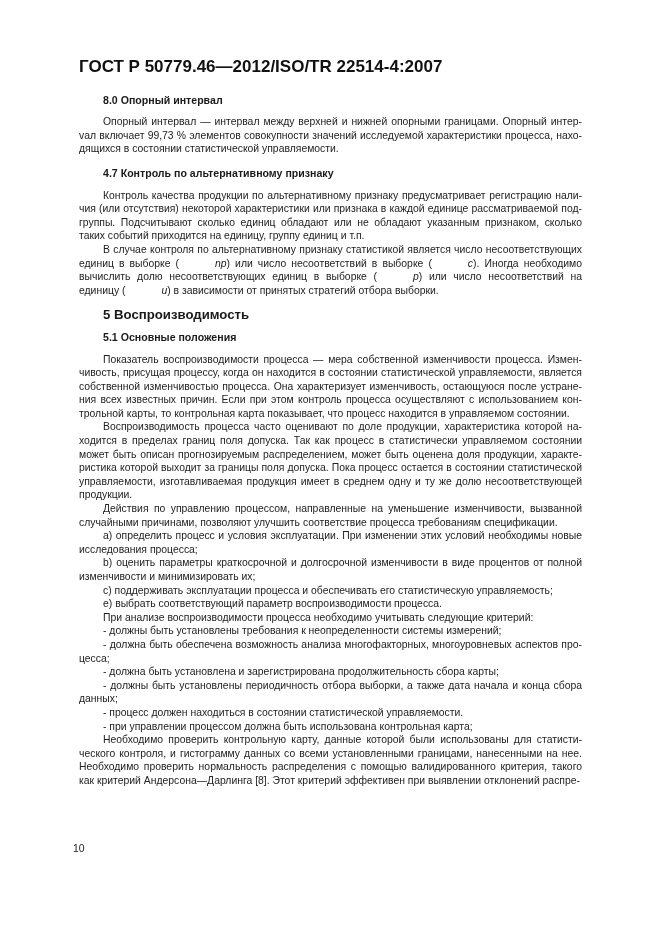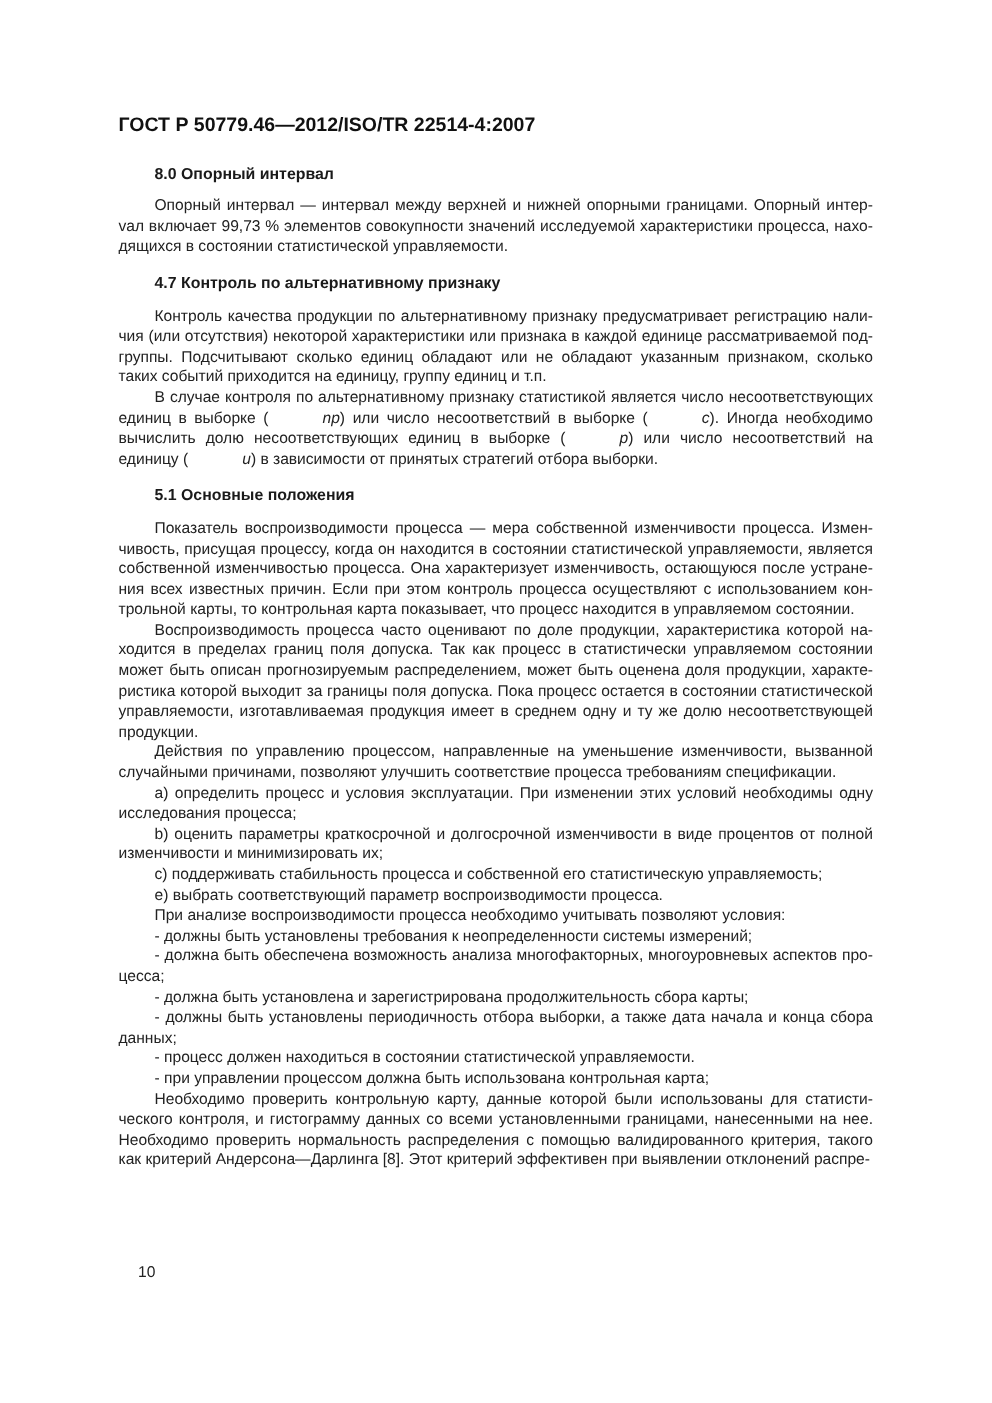--- a/index.html
+++ b/index.html
@@ -2,61 +2,64 @@
 <html><head>
 <meta charset="utf-8">
 <style>
   html, body { margin: 0; padding: 0; background: #ffffff; }
   body { width: 661px; height: 935px; position: relative; overflow: hidden; }
   .page {
     position: absolute; left: 79px; top: 60px; width: 503px;
     font-family: "Liberation Sans", sans-serif; color: #222;
     font-size: 10.4px; line-height: 13.6px;
   }
-  .doc-header { font-weight: bold; font-size: 13px; margin: 16px 0 20px 0; color: #111; }
+  .doc-header { font-weight: bold; font-size: 17px; margin: 0 0 20px 0; color: #111; }
   h3 { font-size: 10.6px; font-weight: bold; margin: 0 0 8px 24px; color: #1a1a1a; }
   h2 { font-size: 13.2px; font-weight: bold; margin: 0 0 9px 24px; color: #1a1a1a; }
   p { margin: 0; text-align: justify; text-indent: 24px; hyphens: manual; }
   .sec { margin-bottom: 11px; }
   .sec-5 { margin-top: 4px; }
   .gap-h2 { margin-bottom: 0; }
   i { font-style: italic; padding-left: 36px; }
   .page-number {
-    position: absolute; left: 92px; top: 843px;
+    position: absolute; left: 73px; top: 843px;
     font-family: "Liberation Sans", sans-serif; font-size: 10.4px; color: #222;
   }
 </style>
 </head>
 <body>
 
 <div class="page">
   <div class="doc-header">ГОСТ Р 50779.46—2012/ISO/TR 22514-4:2007</div>
 
   <div class="sec">
     <h3>8.0 Опорный интервал</h3>
     <p>Опорный интервал — интервал между верхней и нижней опорными границами. Опорный интер­vал включает 99,73 % элементов совокупности значений исследуемой характеристики процесса, нахо­дящихся в состоянии статистической управляемости.</p>
   </div>
 
   <div class="sec">
     <h3>4.7 Контроль по альтернативному признаку</h3>
     <p>Контроль качества продукции по альтернативному признаку предусматривает регистрацию нали­чия (или отсутствия) некоторой характеристики или признака в каждой единице рассматриваемой под­группы. Подсчитывают сколько единиц обладают или не обладают указанным признаком, сколько таких событий приходится на единицу, группу единиц и т.п.</p>
     <p><span>В случае контроля по альтернативному признаку статистикой является число несоответствующих единиц в выборке (</span><i>np</i><span>) или число несоответствий в выборке (</span><i>c</i><span>). Иногда необходимо вычислить долю несоответствующих единиц в выборке (</span><i>p</i><span>) или число несоответствий на единицу (</span><i>u</i><span>) в зависимости от принятых стратегий отбора выборки.</span></p>
   </div>
 
+  <div class="sec sec-5 gap-h2">
+    <h2>5 Воспроизводимость</h2>
+  </div>
 
   <div class="sec">
     <h3>5.1 Основные положения</h3>
     <p>Показатель воспроизводимости процесса — мера собственной изменчивости процесса. Измен­чивость, присущая процессу, когда он находится в состоянии статистической управляемости, является собственной изменчивостью процесса. Она характеризует изменчивость, остающуюся после устране­ния всех известных причин. Если при этом контроль процесса осуществляют с использованием кон­трольной карты, то контрольная карта показывает, что процесс находится в управляемом состоянии.</p>
     <p>Воспроизводимость процесса часто оценивают по доле продукции, характеристика которой на­ходится в пределах границ поля допуска. Так как процесс в статистически управляемом состоянии может быть описан прогнозируемым распределением, может быть оценена доля продукции, характе­ристика которой выходит за границы поля допуска. Пока процесс остается в состоянии статистической управляемости, изготавливаемая продукция имеет в среднем одну и ту же долю несоответствующей продукции.</p>
     <p>Действия по управлению процессом, направленные на уменьшение изменчивости, вызванной случайными причинами, позволяют улучшить соответствие процесса требованиям спецификации.</p>
-    <p>a) определить процесс и условия эксплуатации. При изменении этих условий необходимы одну исследования процесса;</p>
+    <p>a) определить процесс и условия эксплуатации. При изменении этих условий необходимы новые исследования процесса;</p>
     <p>b) оценить параметры краткосрочной и долгосрочной изменчивости в виде процентов от полной изменчивости и минимизировать их;</p>
-    <p>c) поддерживать стабильность процесса и собственной его статистическую управляемость;</p>
+    <p>c) поддерживать эксплуатации процесса и обеспечивать его статистическую управляемость;</p>
     <p>e) выбрать соответствующий параметр воспроизводимости процесса.</p>
-    <p>При анализе воспроизводимости процесса необходимо учитывать позволяют условия:</p>
+    <p>При анализе воспроизводимости процесса необходимо учитывать следующие критерий:</p>
     <p>- должны быть установлены требования к неопределенности системы измерений;</p>
     <p>- должна быть обеспечена возможность анализа многофакторных, многоуровневых аспектов про­цесса;</p>
     <p>- должна быть установлена и зарегистрирована продолжительность сбора карты;</p>
     <p>- должны быть установлены периодичность отбора выборки, а также дата начала и конца сбора данных;</p>
     <p>- процесс должен находиться в состоянии статистической управляемости.</p>
     <p>- при управлении процессом должна быть использована контрольная карта;</p>
     <p>Необходимо проверить контрольную карту, данные которой были использованы для статисти­ческого контроля, и гистограмму данных со всеми установленными границами, нанесенными на нее. Необходимо проверить нормальность распределения с помощью валидированного критерия, такого как критерий Андерсона—Дарлинга [8]. Этот критерий эффективен при выявлении отклонений распре-</p>
   </div>
 </div>
 

